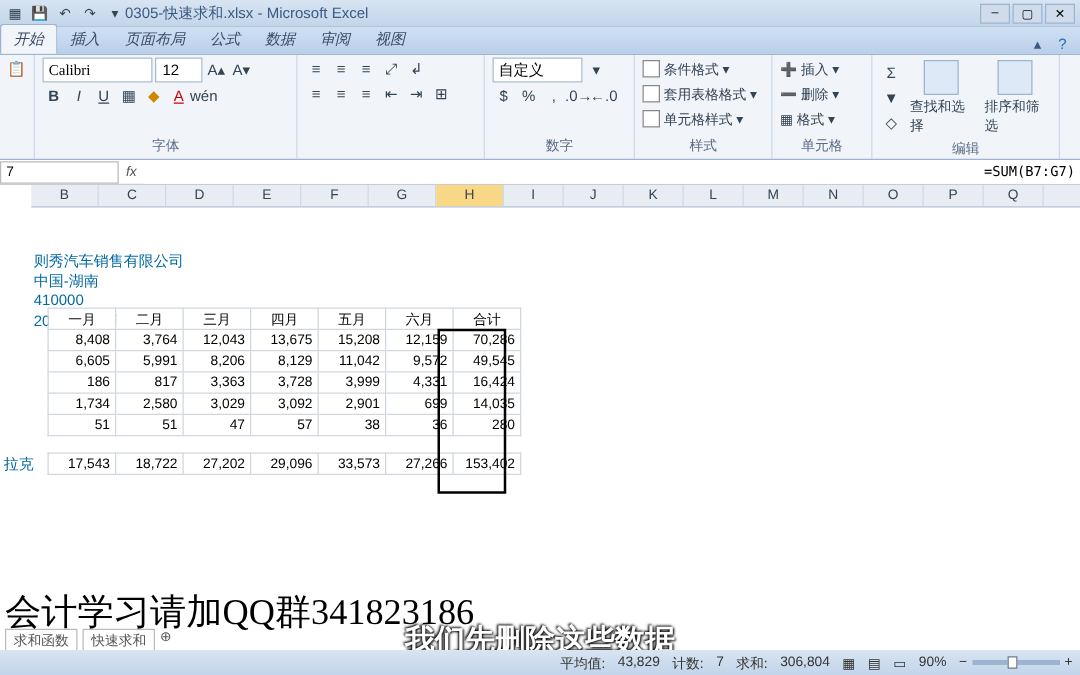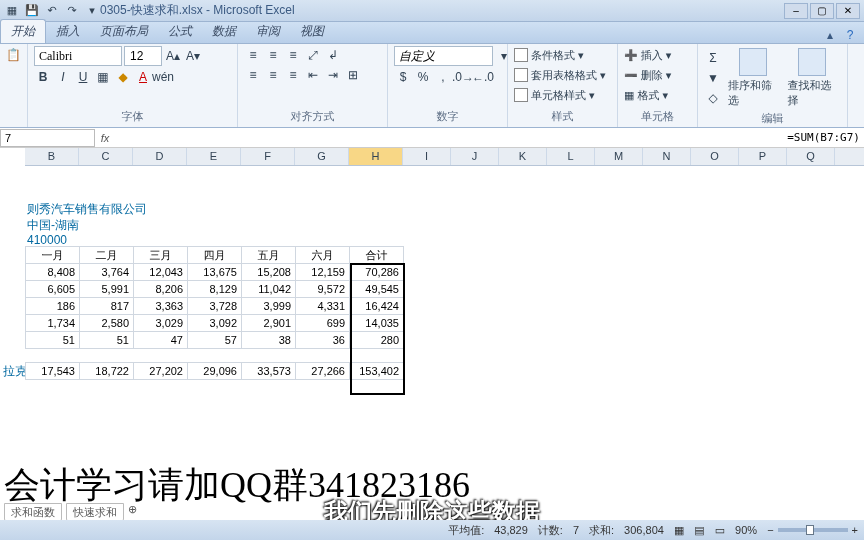--- a/index.html
+++ b/index.html
@@ -17,42 +17,42 @@
 .tabs-right span { width: 16px; height: 16px; display: flex; align-items: center; justify-content: center; color: #3b5a82; cursor: pointer; font-size: 12px; }
 .ribbon { height: 84px; background: #f1f5fa; display: flex; border-bottom: 1px solid #9db4d1; }
 .group { border-right: 1px solid #cdd9e8; padding: 2px 6px; display: flex; flex-direction: column; }
 .group-body { flex: 1; display: flex; gap: 4px; align-items: flex-start; }
 .group-label { font-size: 11px; color: #5a6b82; text-align: center; padding: 1px 0; }
 .fontname { width: 88px; height: 20px; border: 1px solid #abc; background: #fff; font-size: 12px; padding: 0 4px; font-family: Liberation Serif, serif; }
 .fontsize { width: 38px; height: 20px; border: 1px solid #abc; background: #fff; font-size: 12px; padding: 0 5px; }
 .rbtn { width: 18px; height: 18px; display: flex; align-items: center; justify-content: center; cursor: pointer; font-size: 12px; color: #345; }
 .col { display: flex; flex-direction: column; gap: 2px; }
 .row { display: flex; gap: 2px; align-items: center; }
-.numfmt { width: 99px; height: 20px; border: 1px solid #abc; background: #fff; font-size: 12px; padding: 0 4px; font-style: italic; }
+.numfmt { width: 72px; height: 20px; border: 1px solid #abc; background: #fff; font-size: 12px; padding: 0 4px; }
 .style-item { display: flex; align-items: center; gap: 3px; font-size: 11px; color: #345; height: 18px; cursor: pointer; white-space: nowrap; }
 .style-ico { width: 14px; height: 14px; border: 1px solid #888; background: #fff; }
 .big-btn { display: flex; flex-direction: column; align-items: center; gap: 2px; font-size: 11px; color: #345; cursor: pointer; padding: 2px 4px; }
 .big-ico { width: 28px; height: 28px; background: #dde9f7; border: 1px solid #9db4d1; }
 .fxbar { height: 20px; display: flex; align-items: center; border-bottom: 1px solid #ccc; background: #fff; }
 .namebox { width: 95px; height: 18px; border: 1px solid #bbb; font-size: 11px; padding: 0 4px; background: #fff; }
 .fx-label { width: 20px; text-align: center; font-style: italic; color: #555; font-size: 11px; }
 .fx-input { flex: 1; height: 18px; border: none; font-size: 11px; padding: 0 4px; font-family: Consolas, monospace; text-align: right; }
 .grid-area { position: relative; background: #fff; height: 340px; overflow: hidden; }
 .colheads { display: flex; height: 18px; background: #e8edf3; border-bottom: 1px solid #b7c5d7; margin-left: 25px; }
 .colheads div { border-right: 1px solid #cdd9e8; text-align: center; font-size: 11px; color: #345; line-height: 17px; }
 .ch-B,.ch-C,.ch-D,.ch-E,.ch-F,.ch-G,.ch-H { width: 54px; } .ch-H { background: #f8d786; }
 .ch-I,.ch-J,.ch-K,.ch-L,.ch-M,.ch-N,.ch-O,.ch-P,.ch-Q { width: 48px; }
 .cells { position: relative; margin-left: 25px; }
 .textcell { position: absolute; font-size: 12px; color: #0369a1; white-space: nowrap; margin-top: 33px; }
-table.data { position: absolute; top: 80px; left: 0; border-collapse: collapse; }
+table.data { position: absolute; top: 80px; left: 13px; border-collapse: collapse; }
 table.data td, table.data th { width: 54px; height: 17px; border: 1px solid #d0d7e0; font-size: 11px; text-align: right; padding: 0 4px; background: #fff; }
 table.data th { text-align: center; font-weight: normal; background: #fff; }
 table.data td.tot { background: #fff; }
 .sel-border { position: absolute; border: 2px solid #000; pointer-events: none; }
-.watermark { position: absolute; bottom: 30px; left: 4px; font-size: 36px; font-family: SimSun, serif; color: #000; }
+.watermark { position: absolute; bottom: 30px; left: 4px; font-size: 29px; font-family: SimSun, serif; color: #000; }
 .subtitle { position: absolute; bottom: 12px; left: 50%; transform: translateX(-50%); font-size: 24px; color: #fff; font-weight: bold; text-shadow: 1px 1px 2px #000, -1px -1px 2px #000; }
 .sheet-tabs { position: absolute; bottom: 18px; left: 0; font-size: 11px; color: #555; display: flex; gap: 4px; padding-left: 4px; }
 .sheet-tab { padding: 1px 6px; background: #fff; border: 1px solid #bbb; border-radius: 0 0 3px 3px; cursor: pointer; }
 .statusbar { position: absolute; bottom: 0; left: 0; right: 0; height: 20px; background: linear-gradient(#d7e4f2,#c3d5ea); display: flex; align-items: center; font-size: 11px; color: #333; padding: 0 6px; gap: 10px; }
 .statusbar .sp { flex: 1; }
 .zoom { display: flex; align-items: center; gap: 4px; }
 .slider { width: 70px; height: 4px; background: #9db4d1; position: relative; }
 .slider .thumb { position: absolute; left: 40%; top: -3px; width: 8px; height: 10px; background: #fff; border: 1px solid #678; }
 .clip { width: 28px; }
 </style>
@@ -135,21 +135,20 @@
       </div>
       <div class="row">
         <span class="rbtn">≡</span>
         <span class="rbtn">≡</span>
         <span class="rbtn">≡</span>
         <span class="rbtn">⇤</span>
         <span class="rbtn">⇥</span>
         <span class="rbtn">⊞</span>
       </div>
     </div>
-    <div class="group-label">对齐方式</div>
   </div>
   <div class="group" style="width:120px">
     <div class="group-body col">
       <div class="row">
           <input class="numfmt" value="自定义" style="">
           <span class="rbtn">▾</span>
         </div>
       <div class="row">
         <span class="rbtn">$</span>
         <span class="rbtn">%</span>
@@ -202,25 +201,25 @@
   </div>
   <div class="group" style="width:150px">
     <div class="group-body row">
       <div class="col">
         <span class="rbtn">Σ</span>
         <span class="rbtn">▼</span>
         <span class="rbtn">◇</span>
       </div>
       <div class="big-btn">
           <div class="big-ico"></div>
-          <span>排序和筛选</span>
+          <span>查找和选择</span>
         </div>
       <div class="big-btn">
           <div class="big-ico"></div>
-          <span>查找和选择</span>
+          <span>排序和筛选</span>
         </div>
     </div>
     <div class="group-label">编辑</div>
   </div>
 </div>
 
 <div class="fxbar">
   <input class="namebox" value="7" style="">
   <span class="fx-label">fx</span>
   <input class="fx-input" value="=SUM(B7:G7)" style="">

